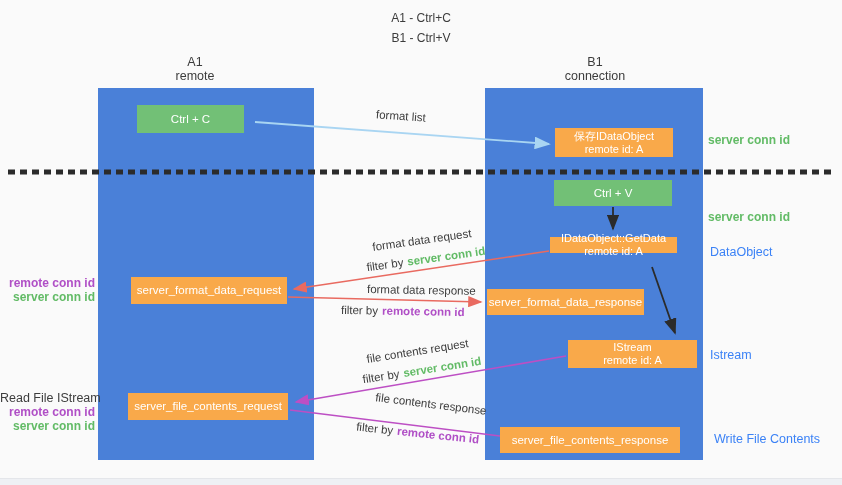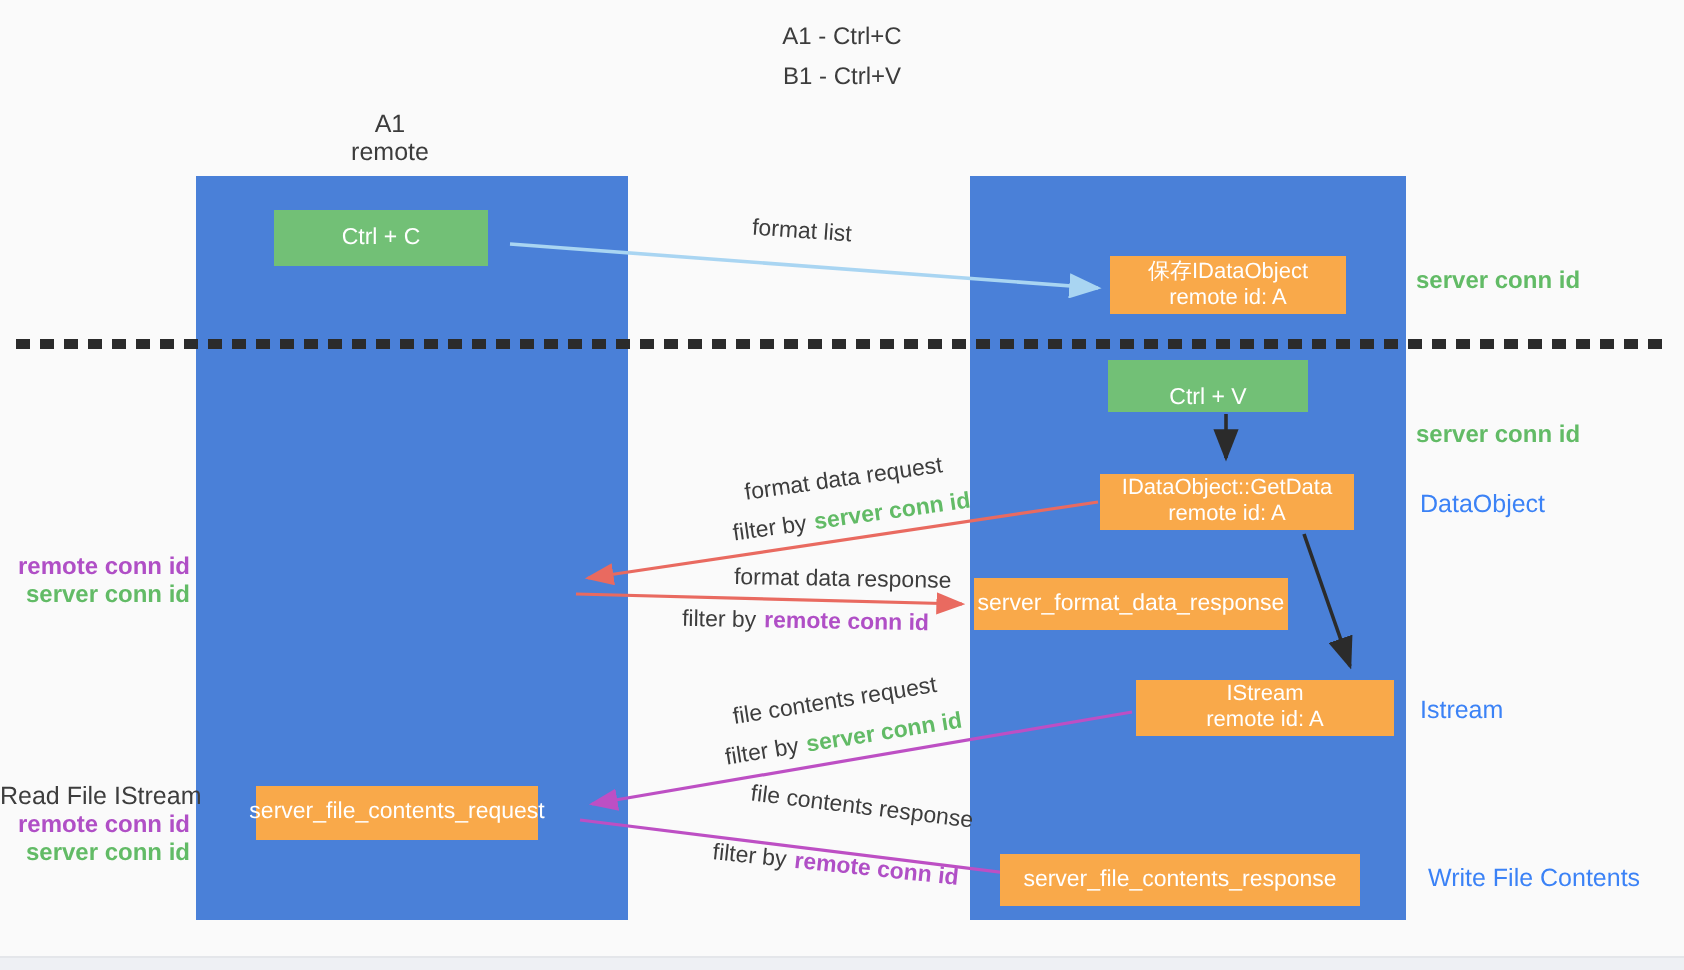--- a/index.html
+++ b/index.html
@@ -36,20 +36,24 @@
 
   <div class="title">
     <div>A1 - Ctrl+C</div>
     <div>B1 - Ctrl+V</div>
   </div>
 
   <div class="lane-header" style="left:150px;top:55px;width:90px;">
     <div>A1</div>
     <div>remote</div>
   </div>
+  <div class="lane-header" style="left:550px;top:55px;width:90px;">
+    <div>B1</div>
+    <div>connection</div>
+  </div>
 
   <div class="lane" style="left:98px;width:216px;"></div>
   <div class="lane" style="left:485px;width:218px;"></div>
 
   <svg class="arrows" width="842" height="485" viewBox="0 0 842 485">
     <defs>
       <marker id="ah-blue" markerWidth="9" markerHeight="7" refX="8" refY="3.5" orient="auto">
         <polygon points="0 0, 9 3.5, 0 7" style="fill:var(--arrow-blue,#a9d5f2)"></polygon>
       </marker>
       <marker id="ah-black" markerWidth="9" markerHeight="7" refX="8" refY="3.5" orient="auto">
@@ -74,40 +78,43 @@
 
   <div class="node green" style="left:137px;top:105px;width:107px;height:28px;">
     <span>Ctrl + C</span>
   </div>
 
   <div class="node orange" style="left:555px;top:128px;width:118px;height:29px;font-size:11px;">
     <span>保存IDataObject</span>
     <span>remote id: A</span>
   </div>
 
-  <div class="node green" style="left:554px;top:180px;width:100px;height:26px;justify-content:flex-end;">
+  <div class="node green" style="left:554px;top:180px;width:118px;height:26px;">
     <span>Ctrl + V</span>
   </div>
 
-  <div class="node orange" style="left:550px;top:237px;width:127px;height:28px;font-size:11px;">
+  <div class="node orange" style="left:550px;top:237px;width:127px;height:16px;font-size:11px;">
     <span>IDataObject::GetData</span>
     <span>remote id: A</span>
   </div>
 
   <div class="node orange" style="left:568px;top:340px;width:129px;height:28px;font-size:11px;">
     <span>IStream</span>
     <span>remote id: A</span>
   </div>
 
+  <div class="node orange" style="left:131px;top:277px;width:156px;height:27px;">
+    <span>server_format_data_request</span>
+  </div>
 
   <div class="node orange" style="left:487px;top:289px;width:157px;height:26px;">
     <span>server_format_data_response</span>
   </div>
 
-  <div class="node orange" style="left:128px;top:393px;width:141px;height:27px;">
+  <div class="node orange" style="left:128px;top:393px;width:160px;height:27px;">
     <span>server_file_contents_request</span>
   </div>
 
   <div class="node orange" style="left:500px;top:427px;width:180px;height:26px;">
     <span>server_file_contents_response</span>
   </div>
 
   <div class="flow-label" style="left:376px;top:110px;transform:rotate(4deg);">format list</div>
 
   <div class="flow-label" style="left:372px;top:234px;transform:rotate(-8deg);">format data request</div>

